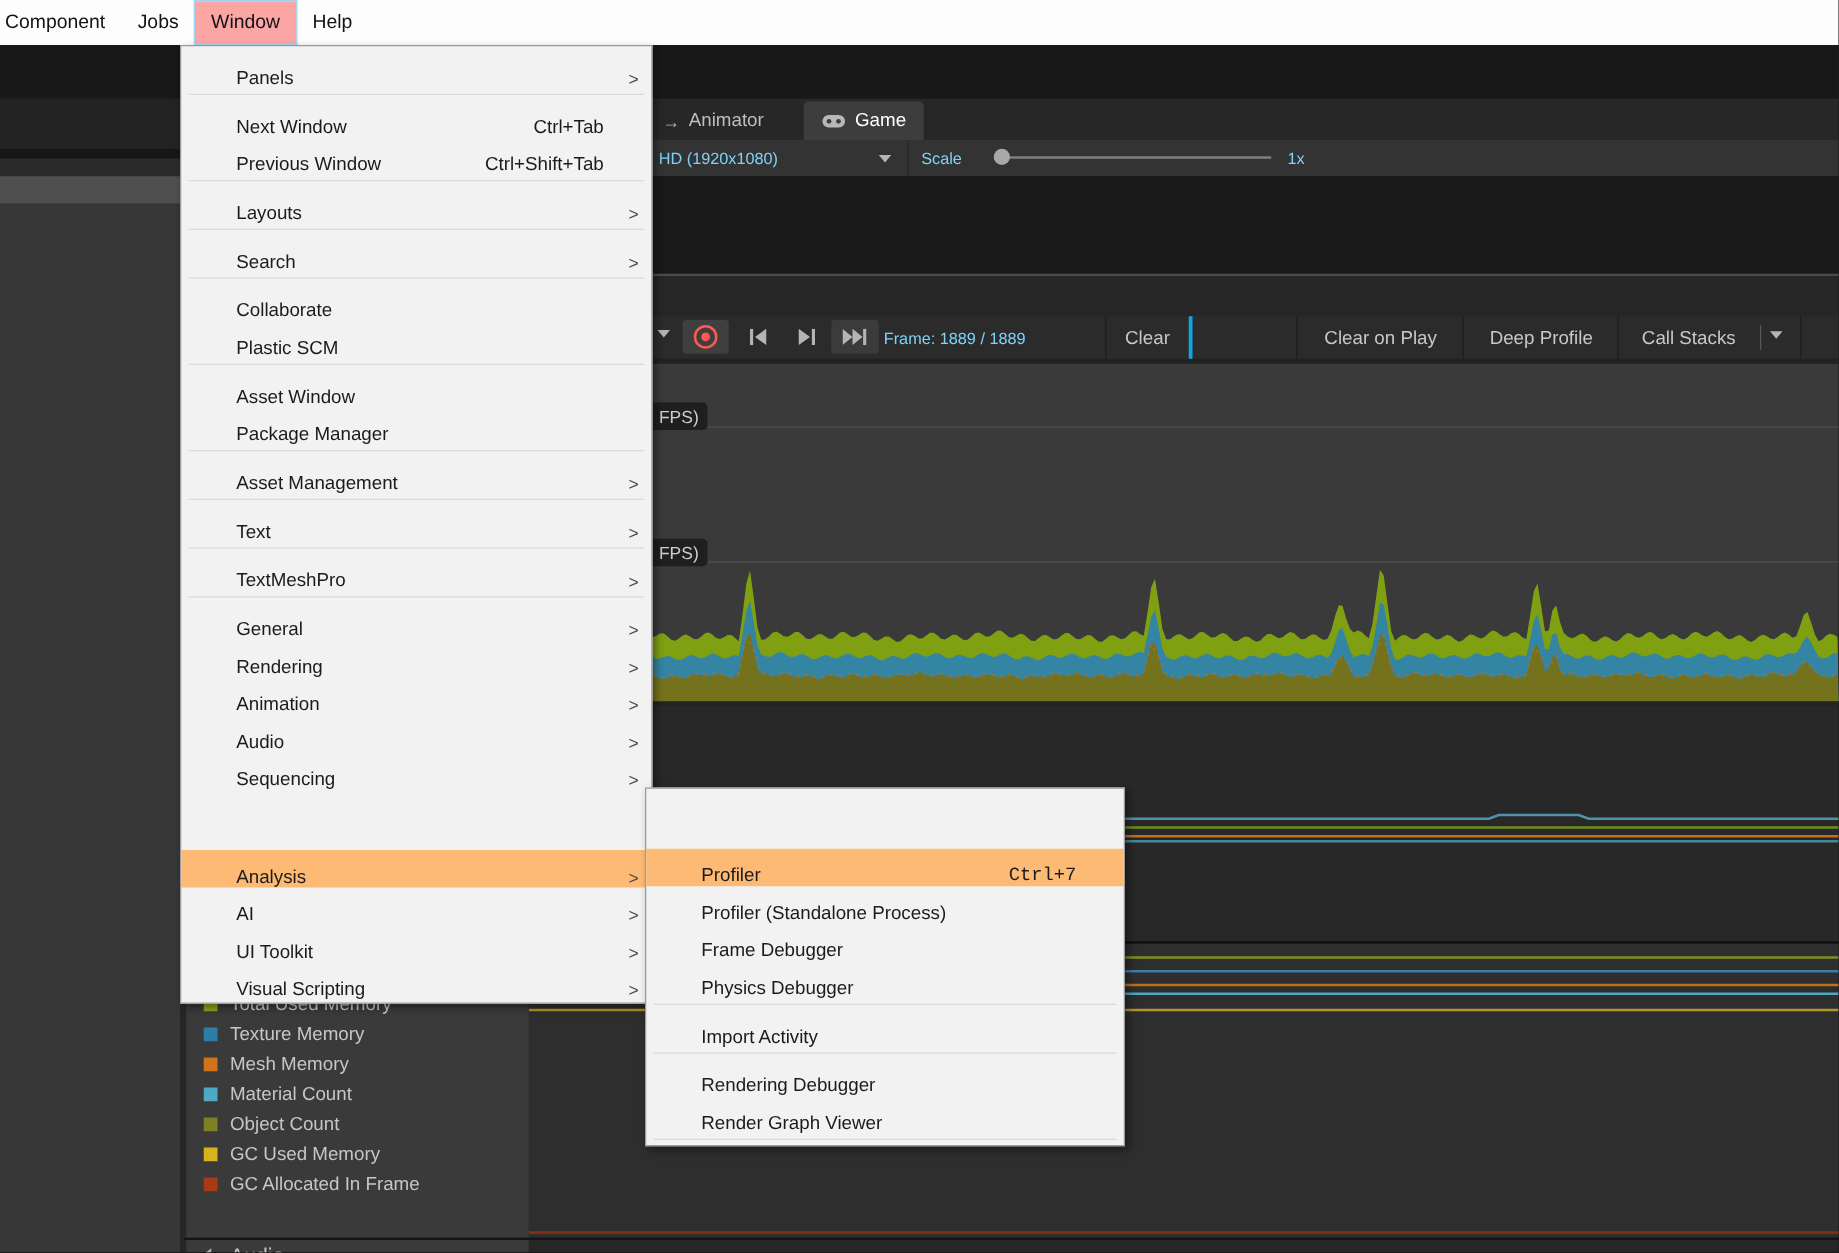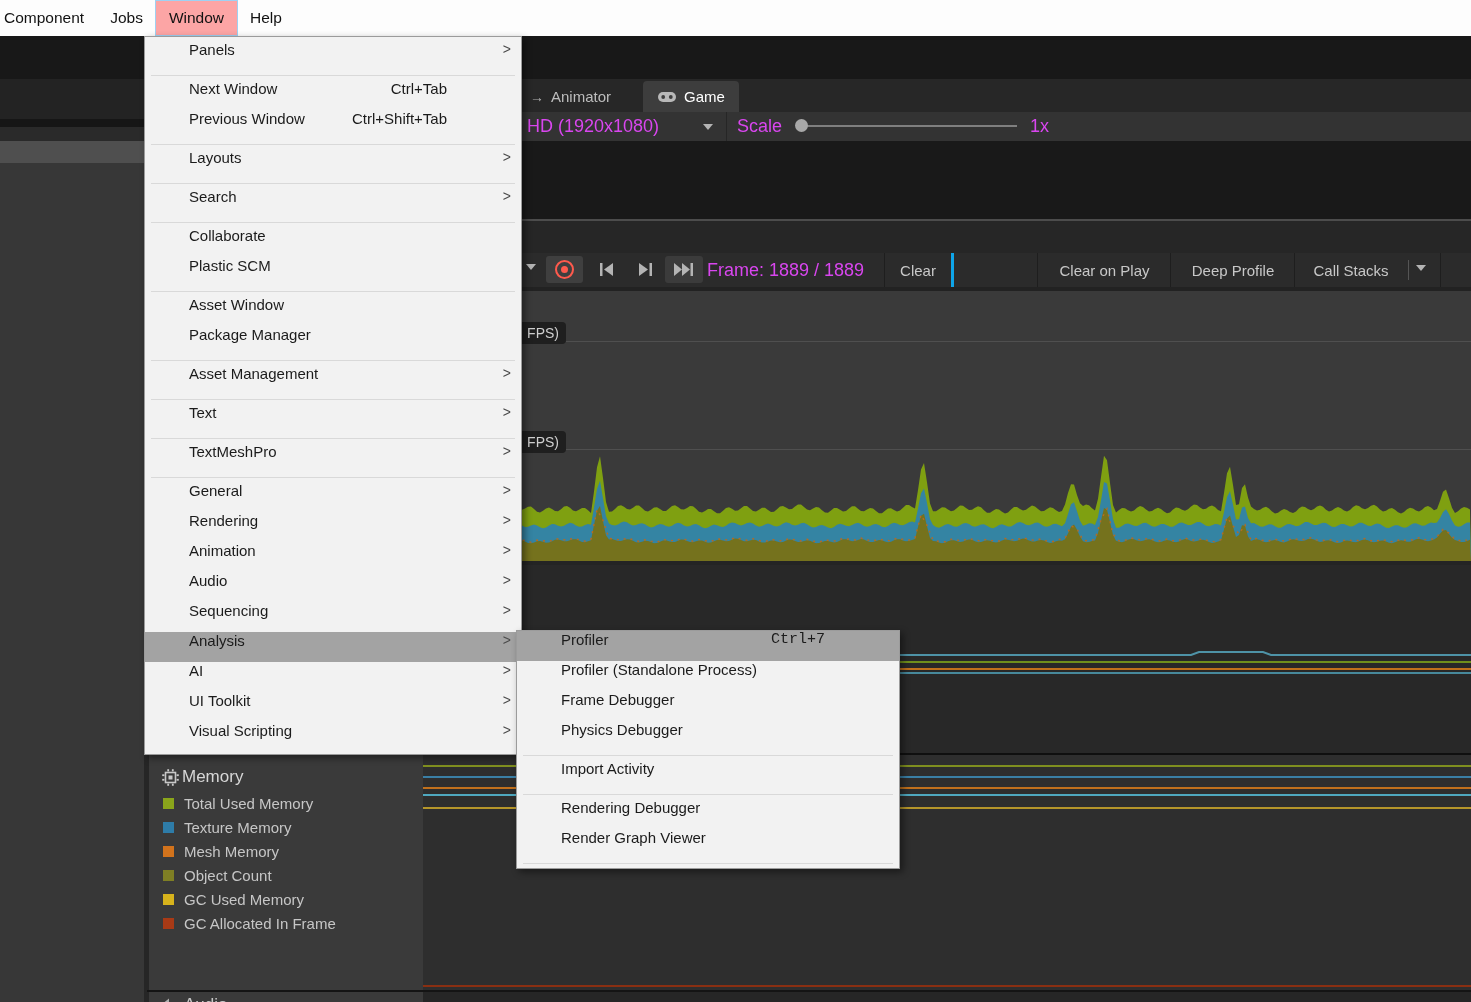--- a/index.html
+++ b/index.html
@@ -11,31 +11,31 @@
   #menubar{left:0;top:0;width:1471px;height:36px;background:#fdfdfd;display:flex;
            align-items:stretch;z-index:30;font-size:15.5px;color:#121212;}
   .mb-item{display:flex;align-items:center;padding:0 13px;margin:1px 0;cursor:default;}
   .mb-item.hl{background:#fca5a5;outline:1px solid #9ed1f2;}
   .mb-item:first-child{margin-left:-9px;}
 
   .menu-panel{position:absolute;background:#f2f2f2;border:1px solid #9b9b9b;
               box-shadow:3px 3px 7px rgba(0,0,0,.45);}
   #window-menu{left:144px;top:36px;width:376px;padding:4px 0 2px;z-index:20;}
   #analysis-submenu{left:516px;top:630px;width:382px;padding:0;z-index:21;}
-  .menu-item{height:30px;display:flex;align-items:flex-start;padding:0 10px 0 44px;
-             font-size:15px;color:#1b1b1b;cursor:default;gap:36px;}
-  .menu-item.hl{background:#a3a3a3;}
+  .menu-item{height:30px;display:flex;align-items:flex-end;padding:0 10px 0 44px;
+             font-size:15px;color:#1b1b1b;cursor:default;}
+  .menu-item.hl{background:#fdba74;margin-top:48px;}
   .mi-shortcut{margin-left:auto;padding-right:14px;}
   .mi-arrow{width:14px;text-align:right;color:#4a4a4a;font-size:14px;}
   .sub .menu-item{padding:0 24px 0 44px;}
   .sub .mi-shortcut{padding-right:0;font-family:Liberation Mono, monospace;}
   .menu-sep{height:1px;background:#d9d9d9;margin:4px 6px;}
 
   
-  .utext{color:#d946ef;font-size:18px;}
+  .utext{color:#7dd3fc;font-size:13px;}
   .tab{display:flex;align-items:center;gap:7px;height:31px;padding:0 14px;color:#bdbdbd;font-size:15px;}
   .tab.active{background:#3d3d3d;border-radius:4px 4px 0 0;color:#ffffff;}
   .caret{width:0;height:0;border-left:5px solid transparent;border-right:5px solid transparent;
          border-top:6px solid #b4b4b4;}
   .tbtn{display:flex;align-items:center;justify-content:center;color:#c8c8c8;font-size:15px;}
   .tzone{border-left:1px solid #1e1e1e;display:flex;align-items:center;justify-content:center;
          color:#c8c8c8;font-size:15px;height:34px;}
   .rec-outer{width:15px;height:15px;border:2px solid #ff5a4d;border-radius:50%;
              display:flex;align-items:center;justify-content:center;}
   .rec-inner{width:7px;height:7px;background:#ff5a4d;border-radius:50%;}
@@ -184,20 +184,24 @@
         </div>
         <div class="legend-row">
           <span class="sw" style="background: rgb(46, 124, 168);"></span>
           <span class="lbl">Texture Memory</span>
         </div>
         <div class="legend-row">
           <span class="sw" style="background: rgb(210, 115, 28);"></span>
           <span class="lbl">Mesh Memory</span>
         </div>
         <div class="legend-row">
+          <span class="sw" style="background: rgb(79, 168, 196);"></span>
+          <span class="lbl">Material Count</span>
+        </div>
+        <div class="legend-row">
           <span class="sw" style="background: rgb(127, 127, 36);"></span>
           <span class="lbl">Object Count</span>
         </div>
         <div class="legend-row">
           <span class="sw" style="background: rgb(215, 179, 28);"></span>
           <span class="lbl">GC Used Memory</span>
         </div>
         <div class="legend-row">
           <span class="sw" style="background: rgb(168, 58, 22);"></span>
           <span class="lbl">GC Allocated In Frame</span>

